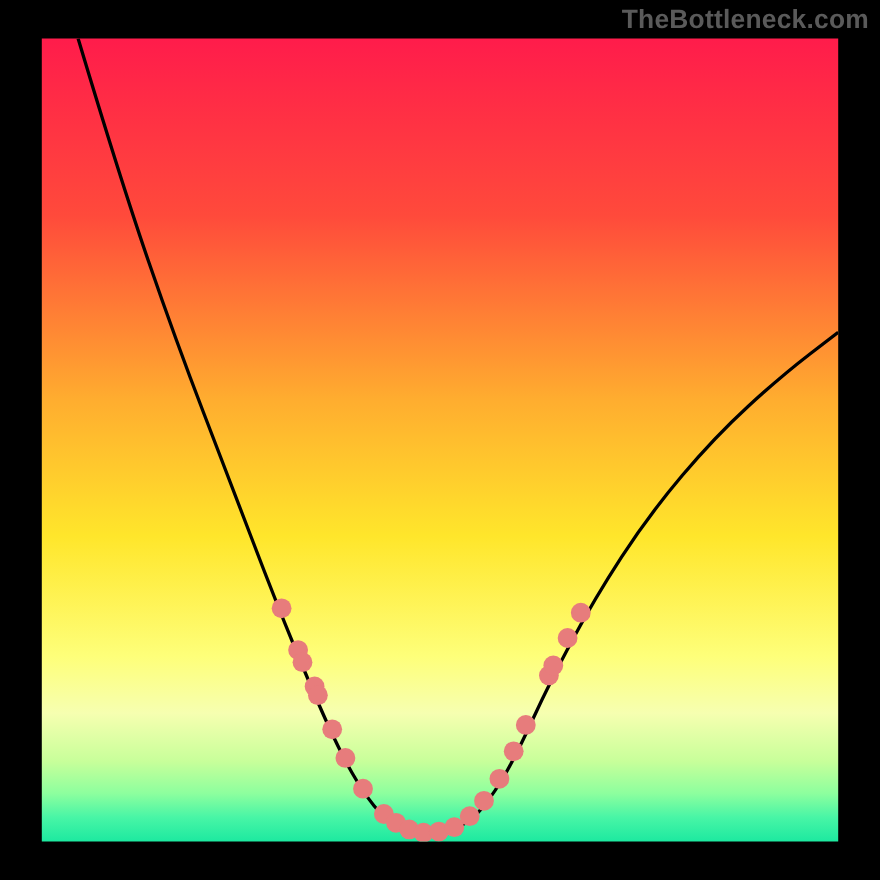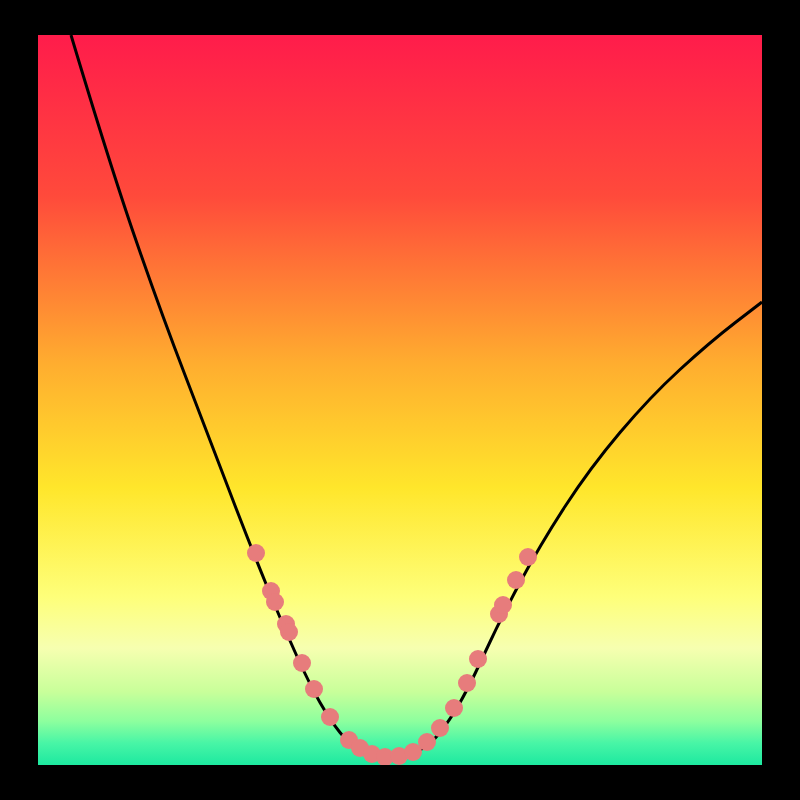--- a/index.html
+++ b/index.html
@@ -30,20 +30,21 @@
   svg {
     position: absolute;
     top: 0;
     left: 0;
   }
 </style>
 </head>
 <body>
 
 <div class="stage">
+  <div class="attribution">TheBottleneck.com</div>
 
   <svg id="chart-svg" width="800" height="800" viewBox="0 0 800 800">
     <defs>
       <linearGradient id="bg-grad" x1="0" y1="0" x2="0" y2="1">
           <stop offset="0%" stop-color="#ff1c4b"></stop>
           <stop offset="22%" stop-color="#ff4a3b"></stop>
           <stop offset="45%" stop-color="#ffad2f"></stop>
           <stop offset="62%" stop-color="#ffe62b"></stop>
           <stop offset="77%" stop-color="#feff7a"></stop>
           <stop offset="84%" stop-color="#f6ffb0"></stop>

